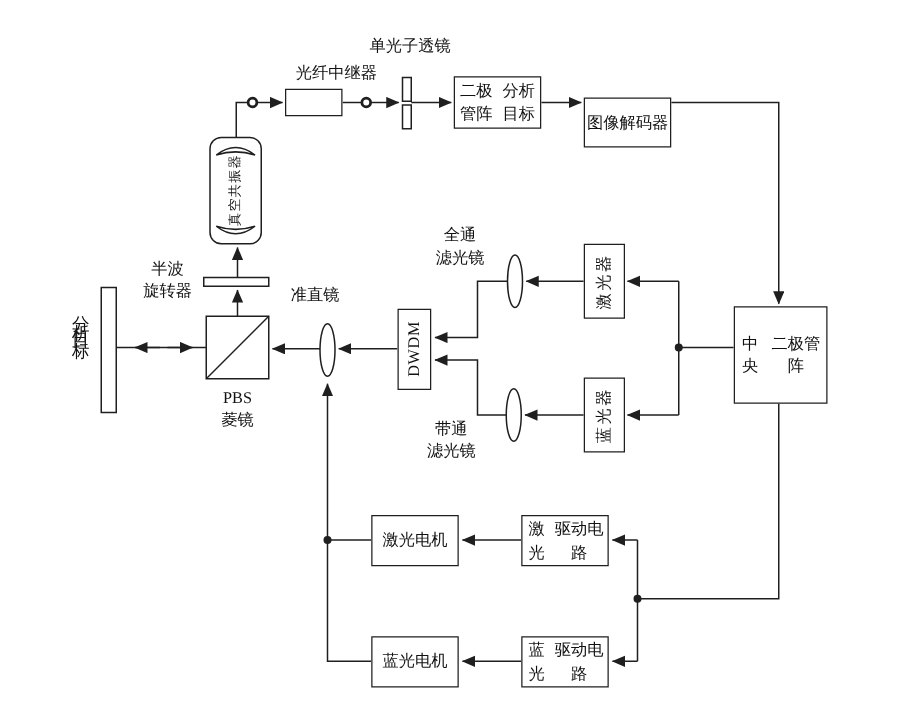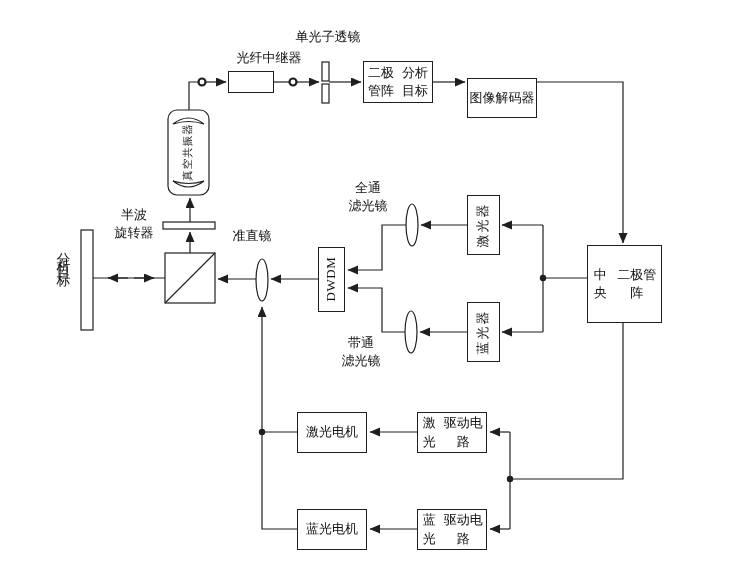--- a/index.html
+++ b/index.html
@@ -156,20 +156,24 @@
     <div>滤光镜</div>
   </div>
 
   <div class="label" style="left:329px;top:334px;width:64px">
     <div>带通</div>
     <div>滤光镜</div>
   </div>
 
   <div class="label" style="left:222px;top:227px;width:60px">准直镜</div>
 
+  <div class="label" style="left:160px;top:309px;width:60px">
+    <div>PBS</div>
+    <div>菱镜</div>
+  </div>
 
   <div class="label" style="left:103px;top:206px;width:62px">
     <div>半波</div>
     <div>旋转器</div>
   </div>
 
   <div class="vlabel" style="left:56px;top:241px">分析目标</div>
 
   <div class="rotlabel" style="left:188px;top:152px">真空共振器</div>
 

